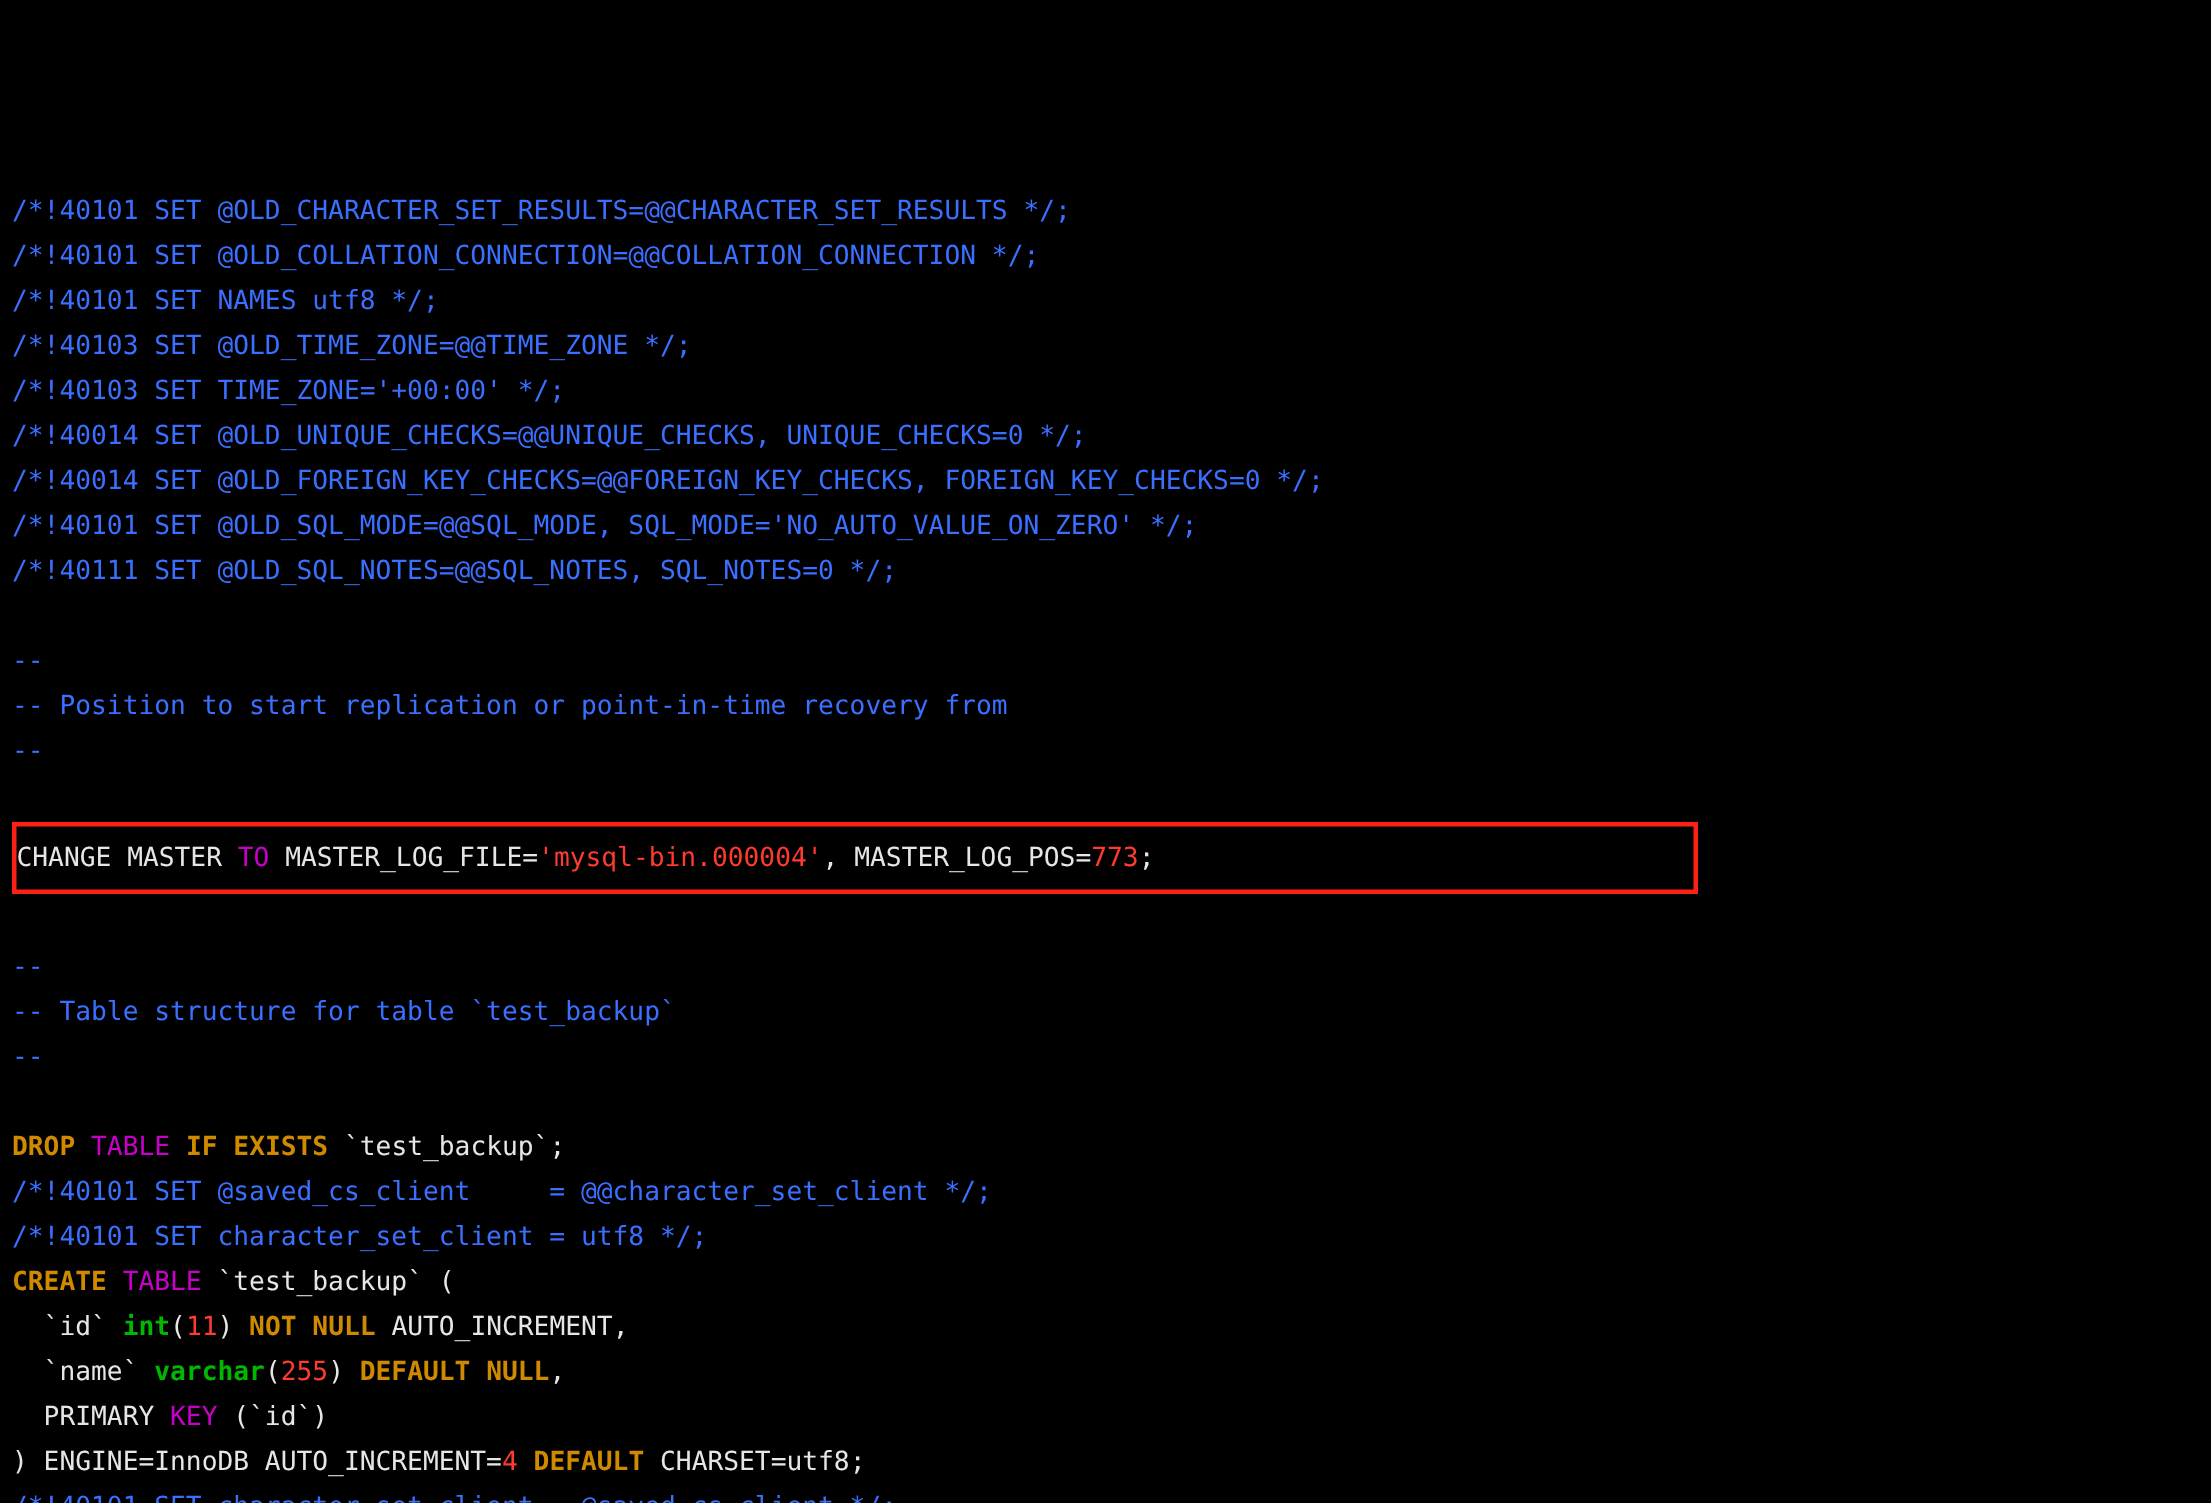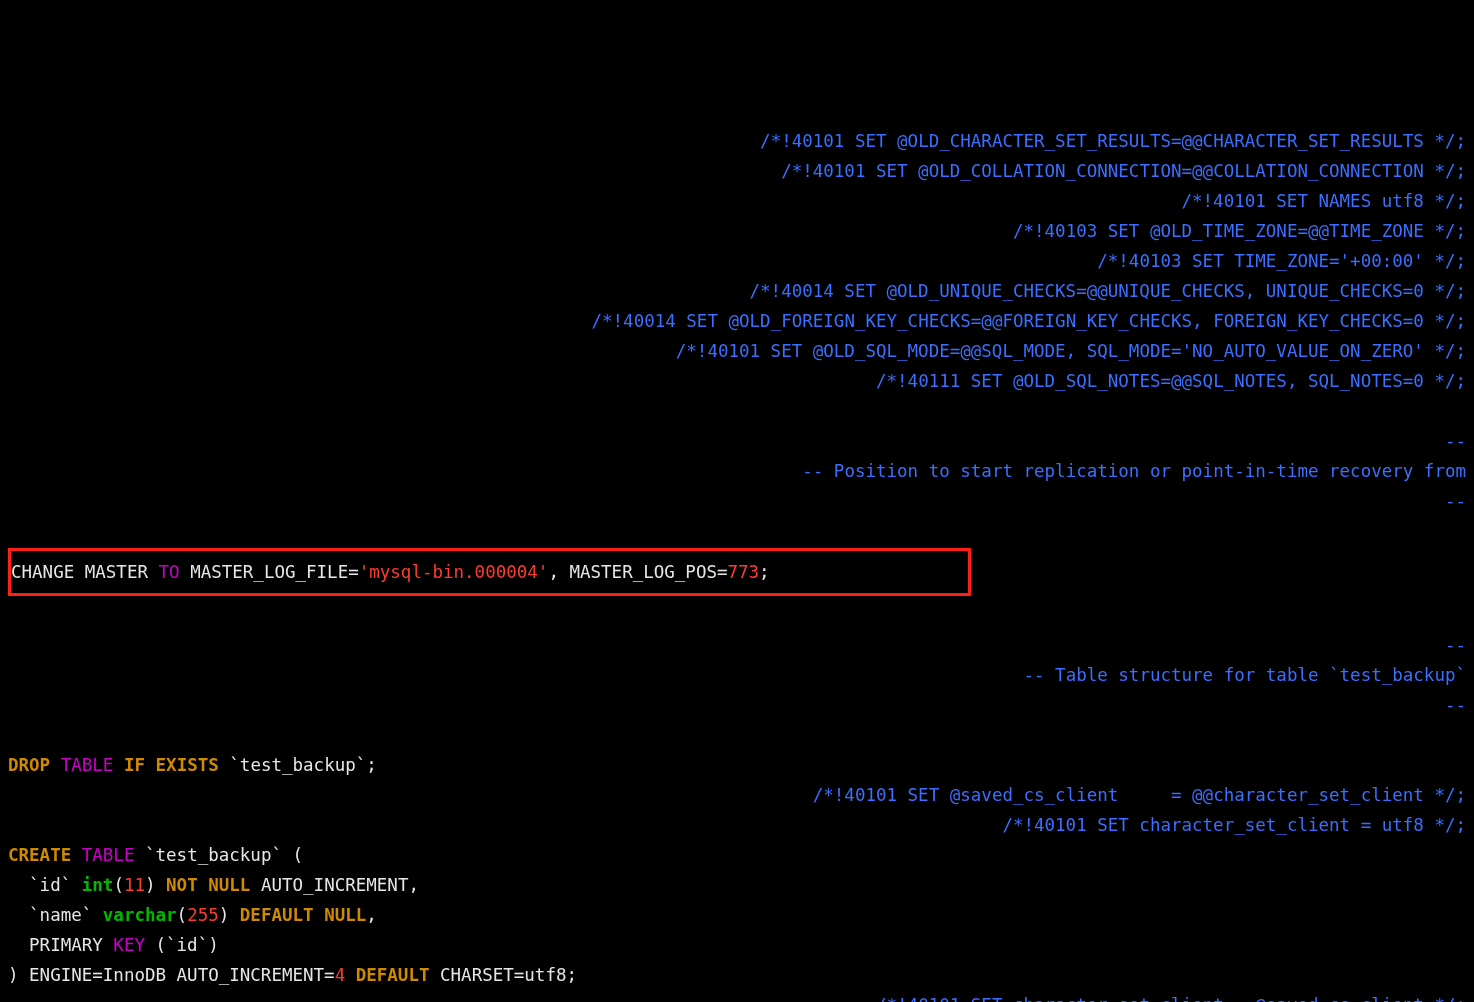--- a/index.html
+++ b/index.html
@@ -6,33 +6,33 @@
   body {
     background: #000000;
     font-family: "Menlo", "Consolas", "DejaVu Sans Mono", monospace;
     font-size: 17.5px;
     line-height: 30px;
     color: #e6e6e6;
     padding: 6px 8px;
     white-space: pre;
     overflow-x: auto;
   }
-  .cmt   { color: #3a6fff; text-align: right; }          
+  .cmt   { color: #3a6fff; }          
   .kw    { color: #d08a00; font-weight: bold; }          
   .kw2   { color: #c800c8; }          
   .fn    { color: #00b800; font-weight: bold; }          
   .num   { color: #ff3b30; }          
   .str   { color: #ff3b30; }          
   .plain { color: #e6e6e6; }          
   .hl-box {
     border: 3px solid #ff2015;
     padding: 6px 0 6px 0;
     margin: 2px 0 4px 0;
     display: inline-block;
-    width: 963px;
+    width: 1124px;
     max-width: 100%;
   }
   .line { display: block; }
 </style>
 </head>
 <body>
 
 
 
 <div><span class="line cmt">/*!40101 SET @OLD_CHARACTER_SET_RESULTS=@@CHARACTER_SET_RESULTS */;</span><span class="line cmt">/*!40101 SET @OLD_COLLATION_CONNECTION=@@COLLATION_CONNECTION */;</span><span class="line cmt">/*!40101 SET NAMES utf8 */;</span><span class="line cmt">/*!40103 SET @OLD_TIME_ZONE=@@TIME_ZONE */;</span><span class="line cmt">/*!40103 SET TIME_ZONE='+00:00' */;</span><span class="line cmt">/*!40014 SET @OLD_UNIQUE_CHECKS=@@UNIQUE_CHECKS, UNIQUE_CHECKS=0 */;</span><span class="line cmt">/*!40014 SET @OLD_FOREIGN_KEY_CHECKS=@@FOREIGN_KEY_CHECKS, FOREIGN_KEY_CHECKS=0 */;</span><span class="line cmt">/*!40101 SET @OLD_SQL_MODE=@@SQL_MODE, SQL_MODE='NO_AUTO_VALUE_ON_ZERO' */;</span><span class="line cmt">/*!40111 SET @OLD_SQL_NOTES=@@SQL_NOTES, SQL_NOTES=0 */;</span><span class="line"> </span><span class="line cmt">--</span><span class="line cmt">-- Position to start replication or point-in-time recovery from</span><span class="line cmt">--</span><span class="line"> </span><span class="hl-box"><span class="line"><span class="plain">CHANGE MASTER </span><span class="kw2">TO</span><span class="plain"> MASTER_LOG_FILE=</span><span class="str">'mysql-bin.000004'</span><span class="plain">, MASTER_LOG_POS=</span><span class="num">773</span><span class="plain">;</span></span></span><span class="line"> </span><span class="line cmt">--</span><span class="line cmt">-- Table structure for table `test_backup`</span><span class="line cmt">--</span><span class="line"> </span><span class="line"><span class="kw">DROP</span><span> </span><span class="kw2">TABLE</span><span> </span><span class="kw">IF</span><span> </span><span class="kw">EXISTS</span><span class="plain"> `test_backup`;</span></span><span class="line cmt">/*!40101 SET @saved_cs_client     = @@character_set_client */;</span><span class="line cmt">/*!40101 SET character_set_client = utf8 */;</span><span class="line"><span class="kw">CREATE</span><span> </span><span class="kw2">TABLE</span><span class="plain"> `test_backup` (</span></span><span class="line"><span class="plain">  `id` </span><span class="fn">int</span><span class="plain">(</span><span class="num">11</span><span class="plain">) </span><span class="kw">NOT</span><span> </span><span class="kw">NULL</span><span class="plain"> AUTO_INCREMENT,</span></span><span class="line"><span class="plain">  `name` </span><span class="fn">varchar</span><span class="plain">(</span><span class="num">255</span><span class="plain">) </span><span class="kw">DEFAULT</span><span> </span><span class="kw">NULL</span><span class="plain">,</span></span><span class="line"><span class="plain">  PRIMARY </span><span class="kw2">KEY</span><span class="plain"> (`id`)</span></span><span class="line"><span class="plain">) ENGINE=InnoDB AUTO_INCREMENT=</span><span class="num">4</span><span> </span><span class="kw">DEFAULT</span><span class="plain"> CHARSET=utf8;</span></span><span class="line cmt">/*!40101 SET character_set_client = @saved_cs_client */;</span></div>

